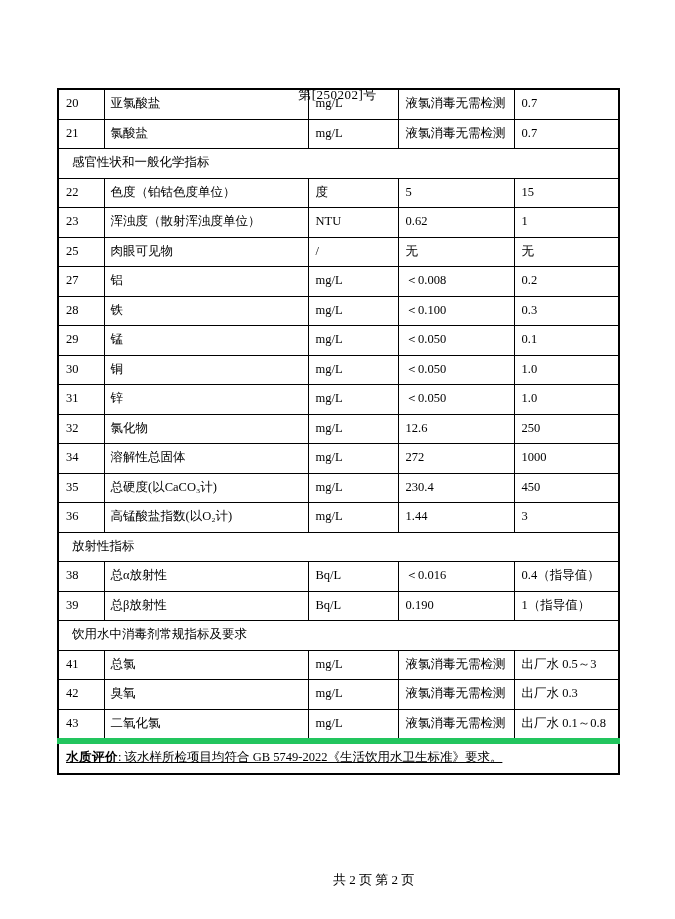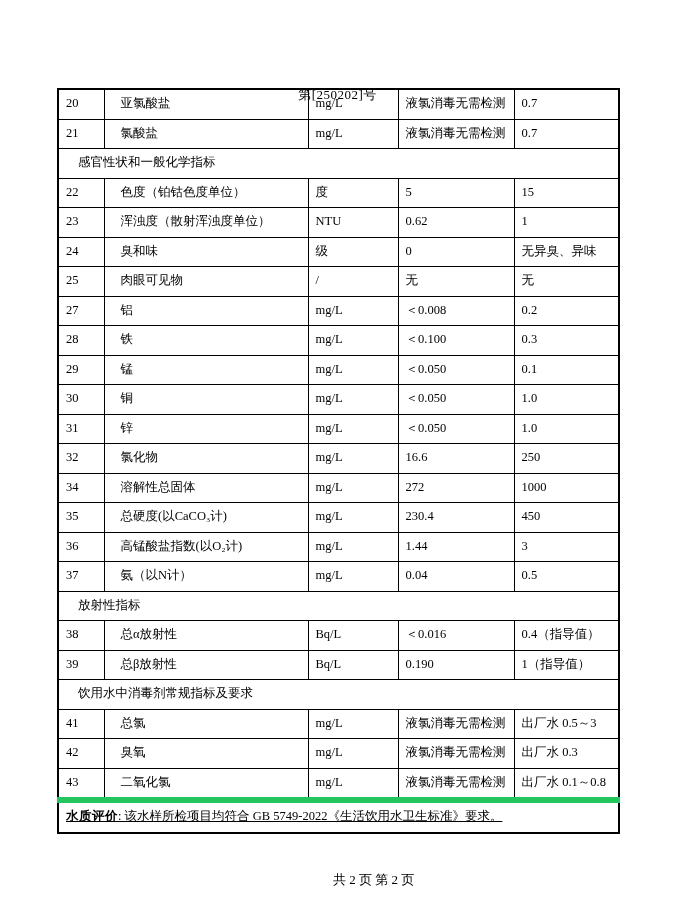--- a/index.html
+++ b/index.html
@@ -39,24 +39,24 @@
     border: 1px solid #000000;
     height: 26.5px;
     font-size: 12.5px;
     line-height: 1.1;
     padding: 1px 3px 1px 7px;
     vertical-align: middle;
     white-space: nowrap;
     overflow: hidden;
   }
   table.report-table td.cell-name {
-    padding-left: 16px;
+    padding-left: 6px;
   }
   table.report-table td.section-cell {
-    padding-left: 19px;
+    padding-left: 13px;
   }
   table.report-table tr.eval-row td {
     border-top: 6px solid #22c55e;
     text-decoration: underline;
   }
   table.report-table tr.eval-row b {
     letter-spacing: 0.5px;
   }
   .page-footer {
     position: absolute;
@@ -108,27 +108,20 @@
           <td class="cell-limit">15</td>
         </tr>
         <tr>
           <td class="cell-no">23</td>
           <td class="cell-name">浑浊度（散射浑浊度单位）</td>
           <td class="cell-unit">NTU</td>
           <td class="cell-value">0.62</td>
           <td class="cell-limit">1</td>
         </tr>
         <tr>
-          <td class="cell-no">24</td>
-          <td class="cell-name">臭和味</td>
-          <td class="cell-unit">级</td>
-          <td class="cell-value">0</td>
-          <td class="cell-limit">无异臭、异味</td>
-        </tr>
-        <tr>
           <td class="cell-no">25</td>
           <td class="cell-name">肉眼可见物</td>
           <td class="cell-unit">/</td>
           <td class="cell-value">无</td>
           <td class="cell-limit">无</td>
         </tr>
         <tr>
           <td class="cell-no">27</td>
           <td class="cell-name">铝</td>
           <td class="cell-unit">mg/L</td>
@@ -160,21 +153,21 @@
           <td class="cell-no">31</td>
           <td class="cell-name">锌</td>
           <td class="cell-unit">mg/L</td>
           <td class="cell-value">＜0.050</td>
           <td class="cell-limit">1.0</td>
         </tr>
         <tr>
           <td class="cell-no">32</td>
           <td class="cell-name">氯化物</td>
           <td class="cell-unit">mg/L</td>
-          <td class="cell-value">16.6</td>
+          <td class="cell-value">12.6</td>
           <td class="cell-limit">250</td>
         </tr>
         <tr>
           <td class="cell-no">34</td>
           <td class="cell-name">溶解性总固体</td>
           <td class="cell-unit">mg/L</td>
           <td class="cell-value">272</td>
           <td class="cell-limit">1000</td>
         </tr>
         <tr>
@@ -183,27 +176,20 @@
           <td class="cell-unit">mg/L</td>
           <td class="cell-value">230.4</td>
           <td class="cell-limit">450</td>
         </tr>
         <tr>
           <td class="cell-no">36</td>
           <td class="cell-name">高锰酸盐指数(以O₂计)</td>
           <td class="cell-unit">mg/L</td>
           <td class="cell-value">1.44</td>
           <td class="cell-limit">3</td>
-        </tr>
-        <tr>
-          <td class="cell-no">37</td>
-          <td class="cell-name">氨（以N计）</td>
-          <td class="cell-unit">mg/L</td>
-          <td class="cell-value">0.04</td>
-          <td class="cell-limit">0.5</td>
         </tr>
         <tr>
           <td colspan="5" class="section-cell">放射性指标</td>
         </tr>
         <tr>
           <td class="cell-no">38</td>
           <td class="cell-name">总α放射性</td>
           <td class="cell-unit">Bq/L</td>
           <td class="cell-value">＜0.016</td>
           <td class="cell-limit">0.4（指导值）</td>

